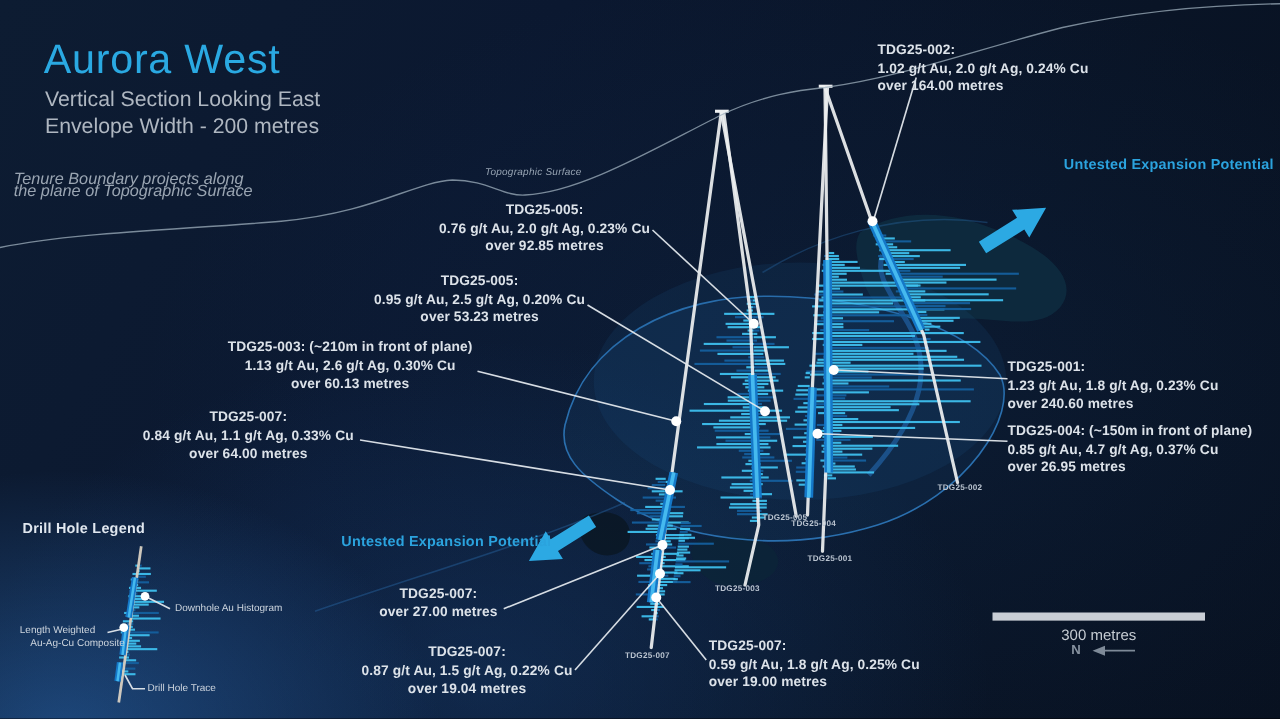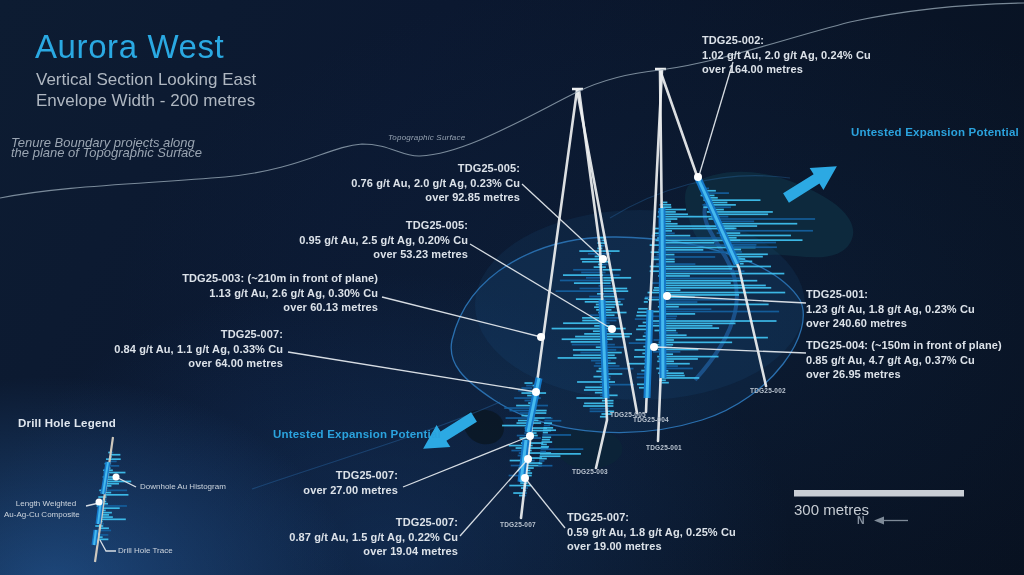--- a/index.html
+++ b/index.html
@@ -12,26 +12,26 @@
       radial-gradient(760px 460px at 66% 55%, rgba(22,58,104,.20), rgba(22,58,104,0) 74%),
       linear-gradient(118deg,#0D1C32 0%,#0B1830 34%,#091426 70%,#081120 100%);
   }
   svg#scene{position:absolute;left:0;top:0;}
   .txt{position:absolute;white-space:nowrap;}
   .title-main{font-size:33px;font-weight:400;letter-spacing:.6px;color:#2AA9E2;}
   .title-sub{font-size:17px;line-height:21px;font-weight:400;color:#AFB7C1;}
   .note{font-size:13px;line-height:9.5px;font-style:italic;color:#9AA5B2;}
   .topo-label{font-size:8px;font-style:italic;color:#96A3B2;letter-spacing:.2px;}
   .ann{font-size:11px;line-height:14.5px;font-weight:600;color:#DCE2E9;letter-spacing:.1px;}
-  .ann.ra{text-align:right;}
+  .ann.ra{text-align:center;}
   .exp{font-size:11.5px;font-weight:700;color:#2BA3DE;letter-spacing:.2px;}
   .tiny{font-size:6.5px;font-weight:600;color:#B9C3CF;letter-spacing:.2px;}
   .legend-title{font-size:11.5px;font-weight:600;color:#E0E7EF;letter-spacing:.2px;}
   .legend-label{font-size:8px;line-height:10.5px;font-weight:500;color:#CDD5DE;}
-  .scale-label{font-size:15px;font-weight:500;color:#C6CCD3;width:170px;text-align:left;}
+  .scale-label{font-size:12px;font-weight:500;color:#C6CCD3;width:170px;text-align:center;}
   .north-label{font-size:10.5px;font-weight:600;color:#8792A0;}
 </style>
 </head>
 <body>
 
 <div class="stage">
 
   <svg id="scene" width="1024" height="575" viewBox="0 0 1024 575">
       <g>
         <path d="M688,186 C720,166 762,168 802,186 C842,202 864,226 848,246 C828,268 790,250 760,256 C730,262 700,252 692,228 C686,210 682,196 688,186 Z" fill="#0D2B3F" fill-opacity="0.9" stroke="none" stroke-width="0" fill_rule="evenodd"></path>
@@ -707,19 +707,19 @@
   <div class="txt tiny" style="left:610px;top:411px;">TDG25-005</div>
   <div class="txt tiny" style="left:633px;top:416px;">TDG25-004</div>
   <div class="txt tiny" style="left:646px;top:444px;">TDG25-001</div>
   <div class="txt tiny" style="left:572px;top:468px;">TDG25-003</div>
   <div class="txt tiny" style="left:750px;top:387px;">TDG25-002</div>
   <div class="txt tiny" style="left:500px;top:521px;">TDG25-007</div>
 
   <div class="txt legend-title" style="left:18px;top:417px;">Drill Hole Legend</div>
   <div class="txt legend-label" style="left:140px;top:482px;">Downhole Au Histogram</div>
   <div class="txt legend-label" style="left:8px;top:499px;width:76px;text-align:center;">Length Weighted</div>
-  <div class="txt legend-label" style="left:4px;top:510px;width:76px;text-align:left;">Au-Ag-Cu Composite</div>
+  <div class="txt legend-label" style="left:24px;top:510px;width:76px;text-align:center;">Au-Ag-Cu Composite</div>
   <div class="txt legend-label" style="left:118px;top:546px;">Drill Hole Trace</div>
 
   <div class="txt scale-label" style="left:794px;top:501px;">300 metres</div>
   <div class="txt north-label" style="left:857px;top:514px;">N</div>
 
 </div>
 
 </body></html>

